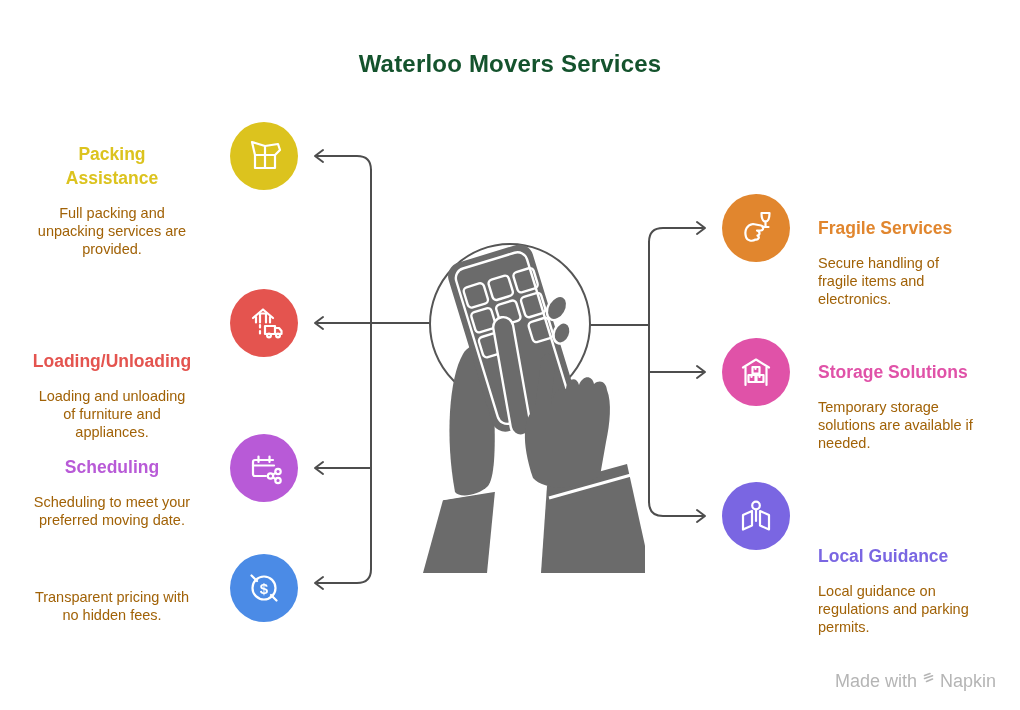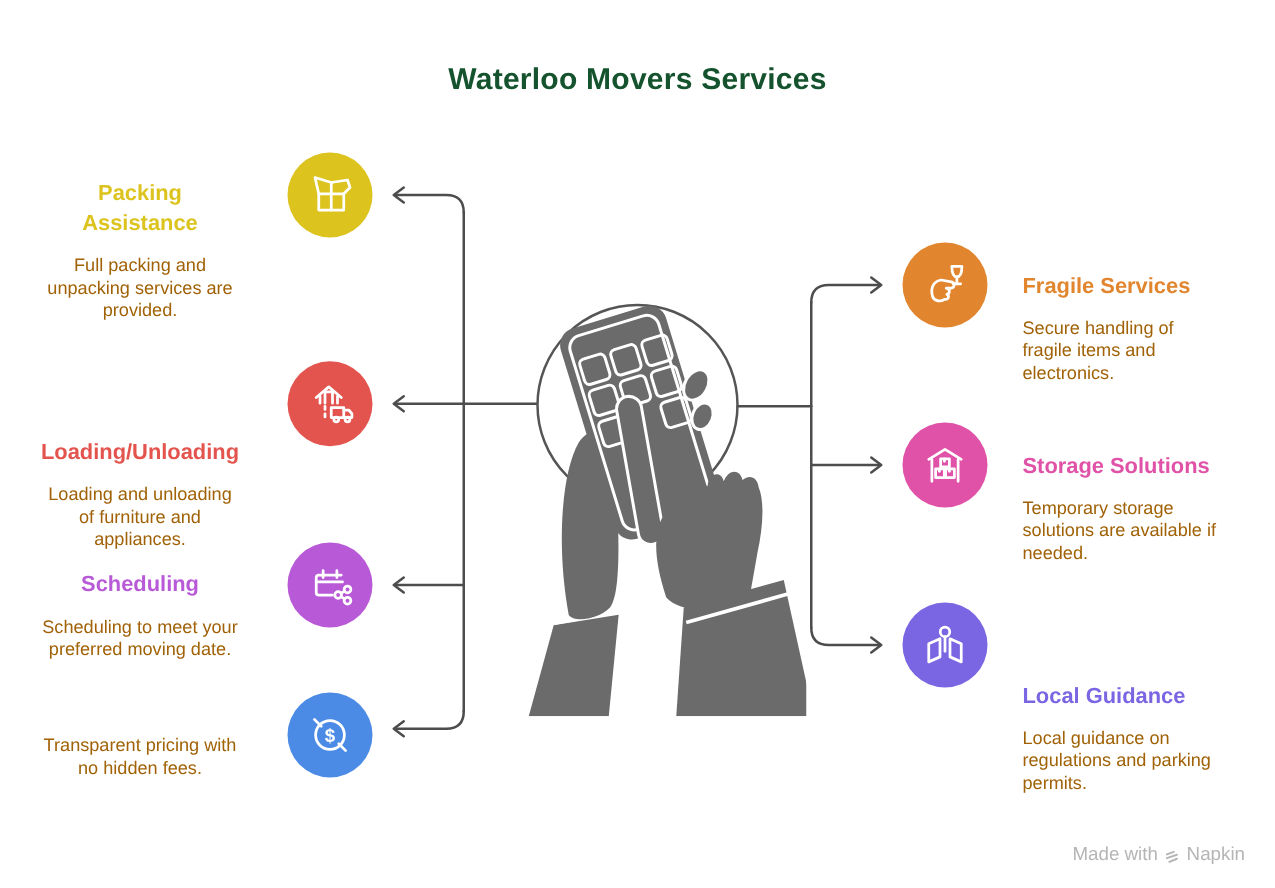--- a/index.html
+++ b/index.html
@@ -20,22 +20,22 @@
   .item-text h3{
     margin:0;font-size:17.5px;line-height:24px;font-weight:bold;white-space:pre-line;
   }
   .item-text p{
     margin:14px 0 0 0;font-size:14.5px;line-height:18px;color:#a16207;white-space:pre-line;
   }
   .left-text{width:180px;text-align:center;}
   .right-text{width:190px;text-align:left;}
   .overlay{position:absolute;left:0;top:0;pointer-events:none;}
   .watermark{
-    position:absolute;right:24px;bottom:18px;display:flex;align-items:flex-end;gap:5px;
-    font-size:15px;color:#b5b5b5;
+    position:absolute;right:24px;bottom:18px;display:flex;align-items:flex-start;gap:5px;
+    font-size:18px;color:#b5b5b5;
   }
 </style>
 </head>
 <body>
 
 <div class="canvas">
 
   <div class="page-title">Waterloo Movers Services</div>
 
   <svg class="overlay" width="1020" height="710" viewBox="0 0 1020 710">

